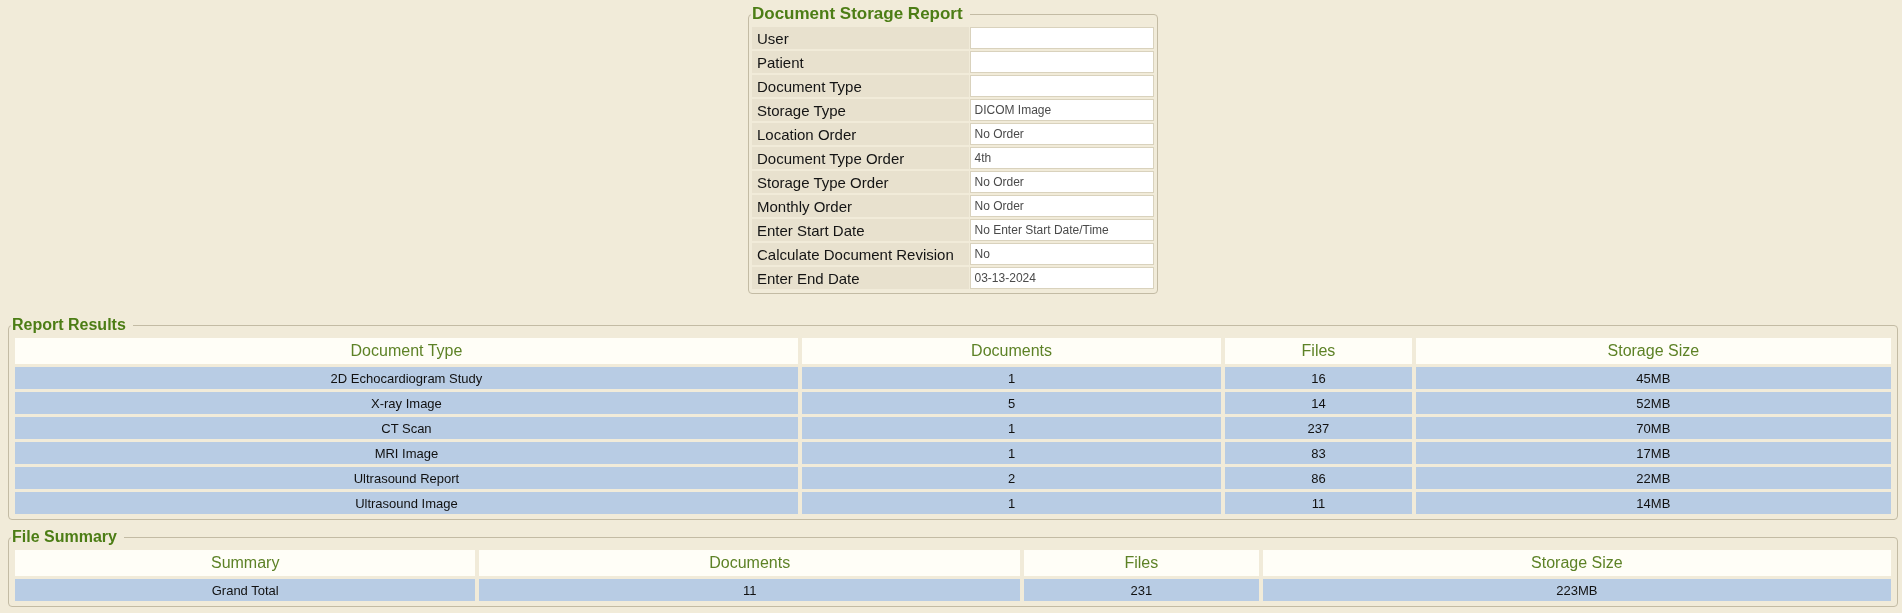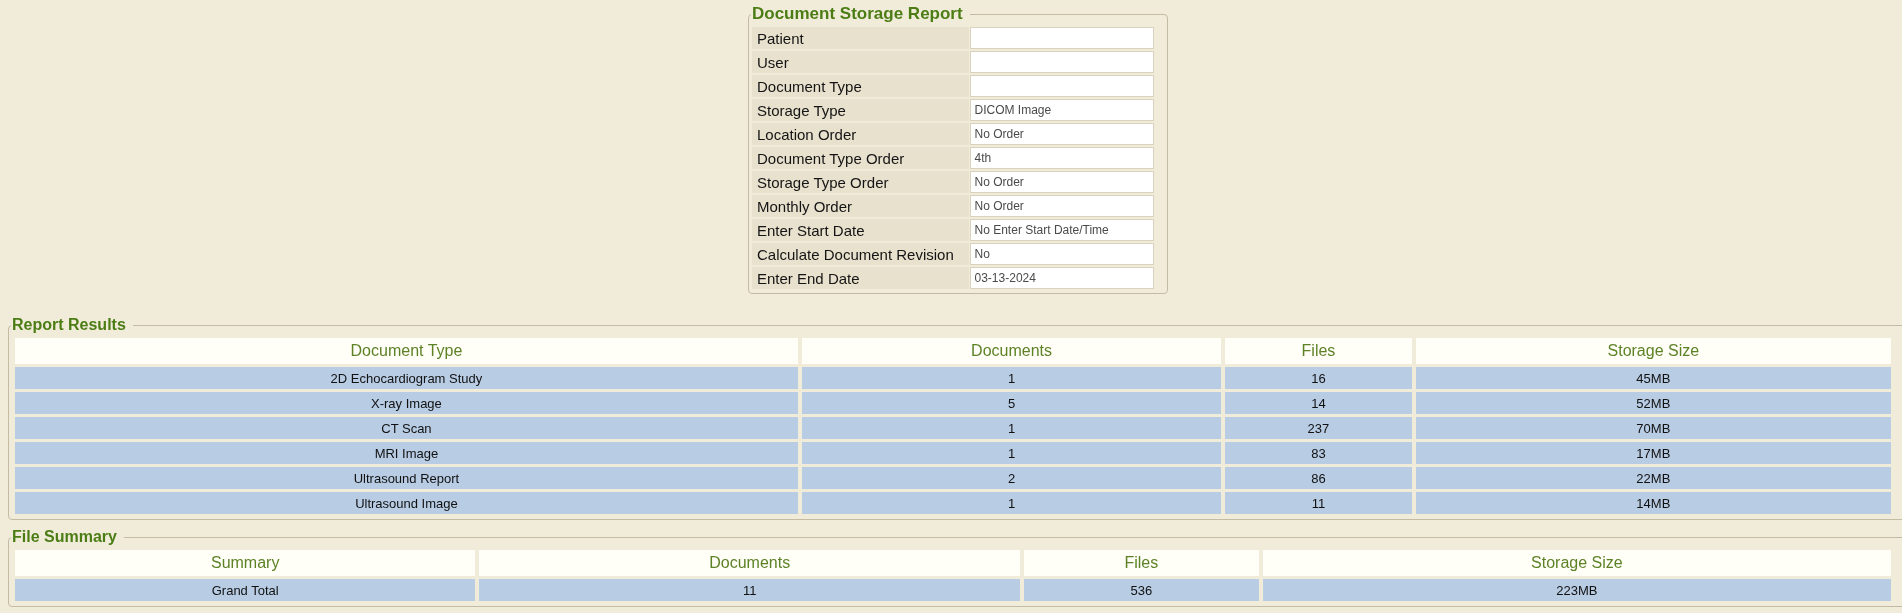--- a/index.html
+++ b/index.html
@@ -13,21 +13,21 @@
     font-family: "Liberation Sans", sans-serif;
     position: relative;
     overflow: hidden;
   }
 
   fieldset {
     position: absolute;
     border: 1px solid #c3bba4;
     border-radius: 4px;
     margin: 0;
-    padding: 1px 12px 2px 2px;
+    padding: 1px 2px 2px 2px;
     background: transparent;
   }
   legend {
     font-weight: bold;
     color: #4c7d15;
     padding: 0 7px 0 1px;
     margin-left: 0;
   }
 
   
@@ -106,25 +106,25 @@
   }
 </style>
 </head>
 <body>
 
 <fieldset id="form-fs">
   <legend>Document Storage Report</legend>
   <table class="form-table">
     <tbody>
       <tr>
+        <td class="flabel">User</td>
+        <td class="fvalue"></td>
+      </tr>
+      <tr>
         <td class="flabel">Patient</td>
-        <td class="fvalue"></td>
-      </tr>
-      <tr>
-        <td class="flabel">User</td>
         <td class="fvalue"></td>
       </tr>
       <tr>
         <td class="flabel">Document Type</td>
         <td class="fvalue"></td>
       </tr>
       <tr>
         <td class="flabel">Storage Type</td>
         <td class="fvalue">DICOM Image</td>
       </tr>
@@ -232,18 +232,18 @@
         <th>Summary</th>
         <th>Documents</th>
         <th>Files</th>
         <th>Storage Size</th>
       </tr>
     </thead>
     <tbody>
       <tr>
         <td>Grand Total</td>
         <td>11</td>
-        <td>536</td>
+        <td>231</td>
         <td>223MB</td>
       </tr>
     </tbody>
   </table>
 </fieldset>
 
 </body></html>

